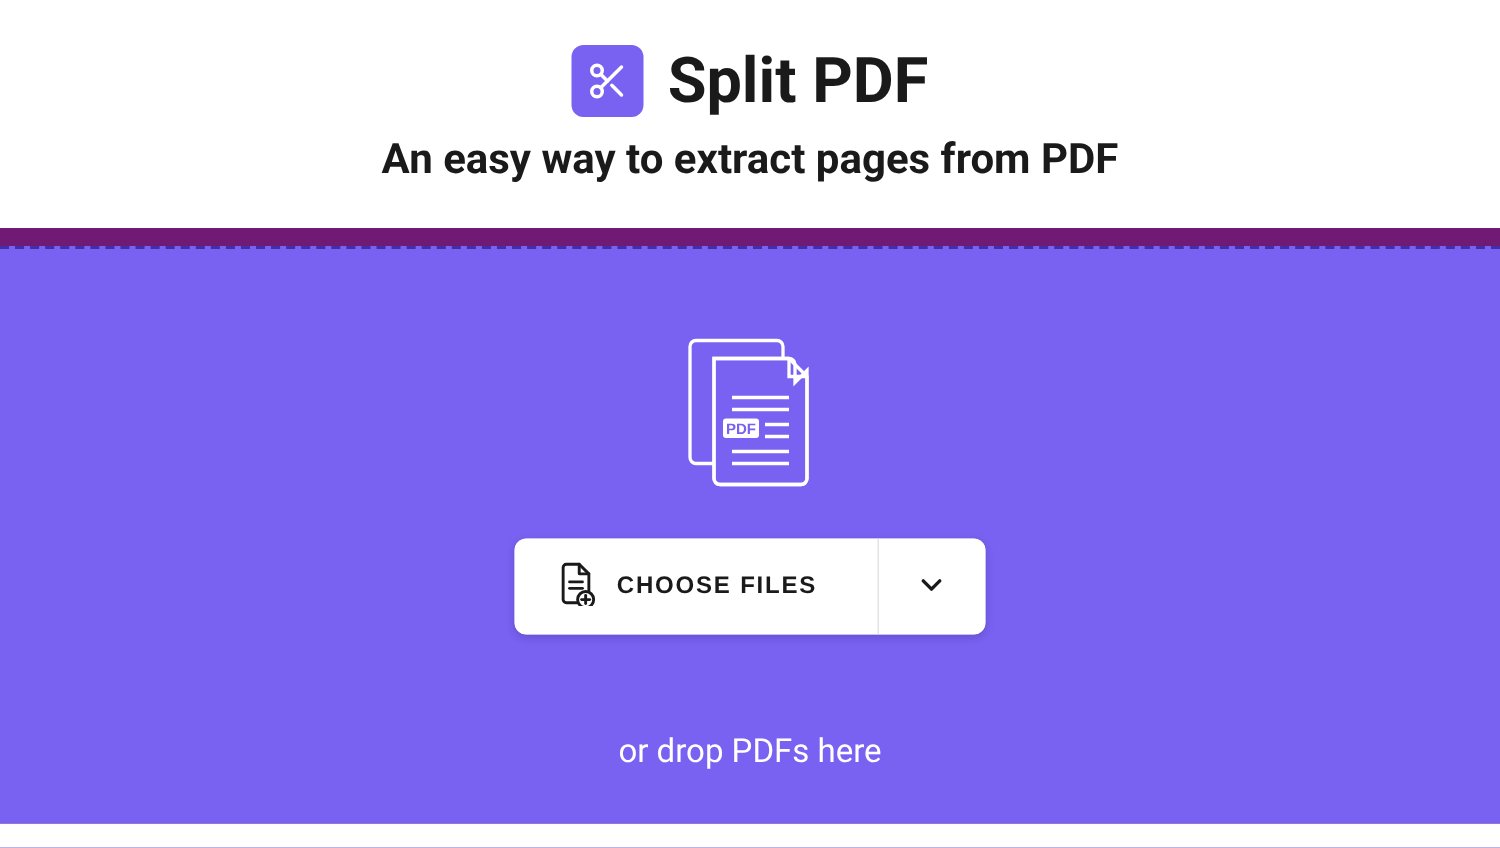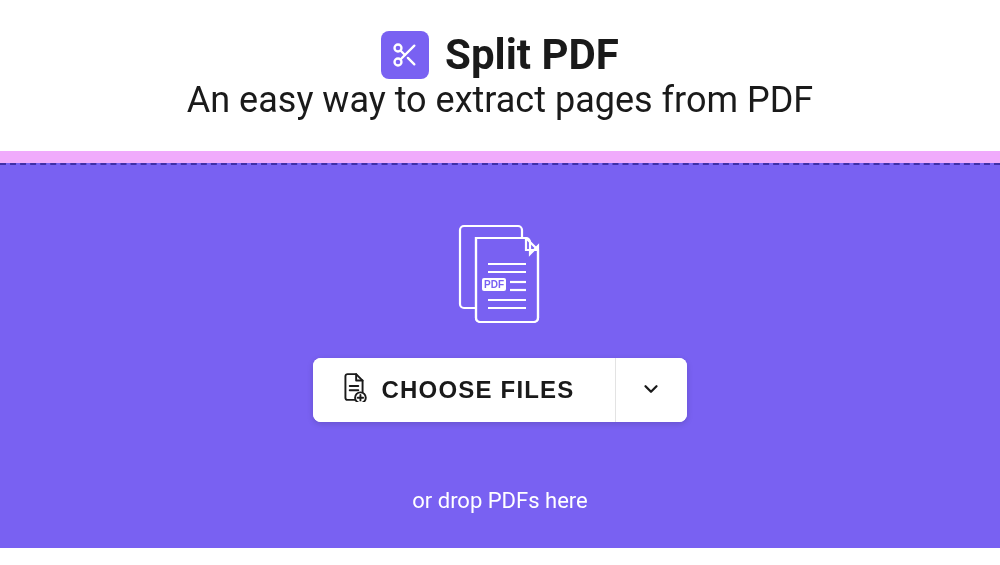--- a/index.html
+++ b/index.html
@@ -14,45 +14,46 @@
       height: 565px;
       overflow: hidden;
     }
     .header {
       background: #fff;
       padding: 30px 20px 30px;
       text-align: center;
     }
     .title-row {
       display: flex;
-      align-items: flex-end;
+      align-items: flex-start;
       justify-content: center;
       gap: 16px;
+      margin-bottom: 10px;
     }
     .icon-box {
       width: 48px;
       height: 48px;
       background: #7961f2;
       border-radius: 8px;
       display: flex;
       align-items: center;
       justify-content: center;
     }
     .page-title {
       font-size: 42px;
       font-weight: 700;
       color: #1a1a1a;
     }
     .subtitle {
-      font-size: 36px;
-      font-weight: 400;
+      font-size: 28px;
+      font-weight: 700;
       color: #1a1a1a;
     }
     .dropzone-wrapper{
-      background:#f0abfc;
+      background:#701a75;
       padding-top:12px;
     }
     .dropzone {
       background: #7961f2;
       border-top: 2px dashed #3f2fa8;
       height: 385px;
       display: flex;
       flex-direction: column;
       align-items: center;
       justify-content: center;
@@ -73,21 +74,21 @@
       box-shadow: 0 2px 6px rgba(0,0,0,0.15);
     }
     .choose-btn {
       display: flex;
       align-items: center;
       gap: 14px;
       padding: 0 40px 0 28px;
       background: #fff;
       border: none;
       cursor: pointer;
-      font-size: 24px;
+      font-size: 16px;
       font-weight: 700;
       letter-spacing: 1.2px;
       color: #1a1a1a;
     }
     .chevron-btn {
       width: 72px;
       background: #fff;
       border: none;
       border-left: 1px solid #e3e3e3;
       cursor: pointer;

